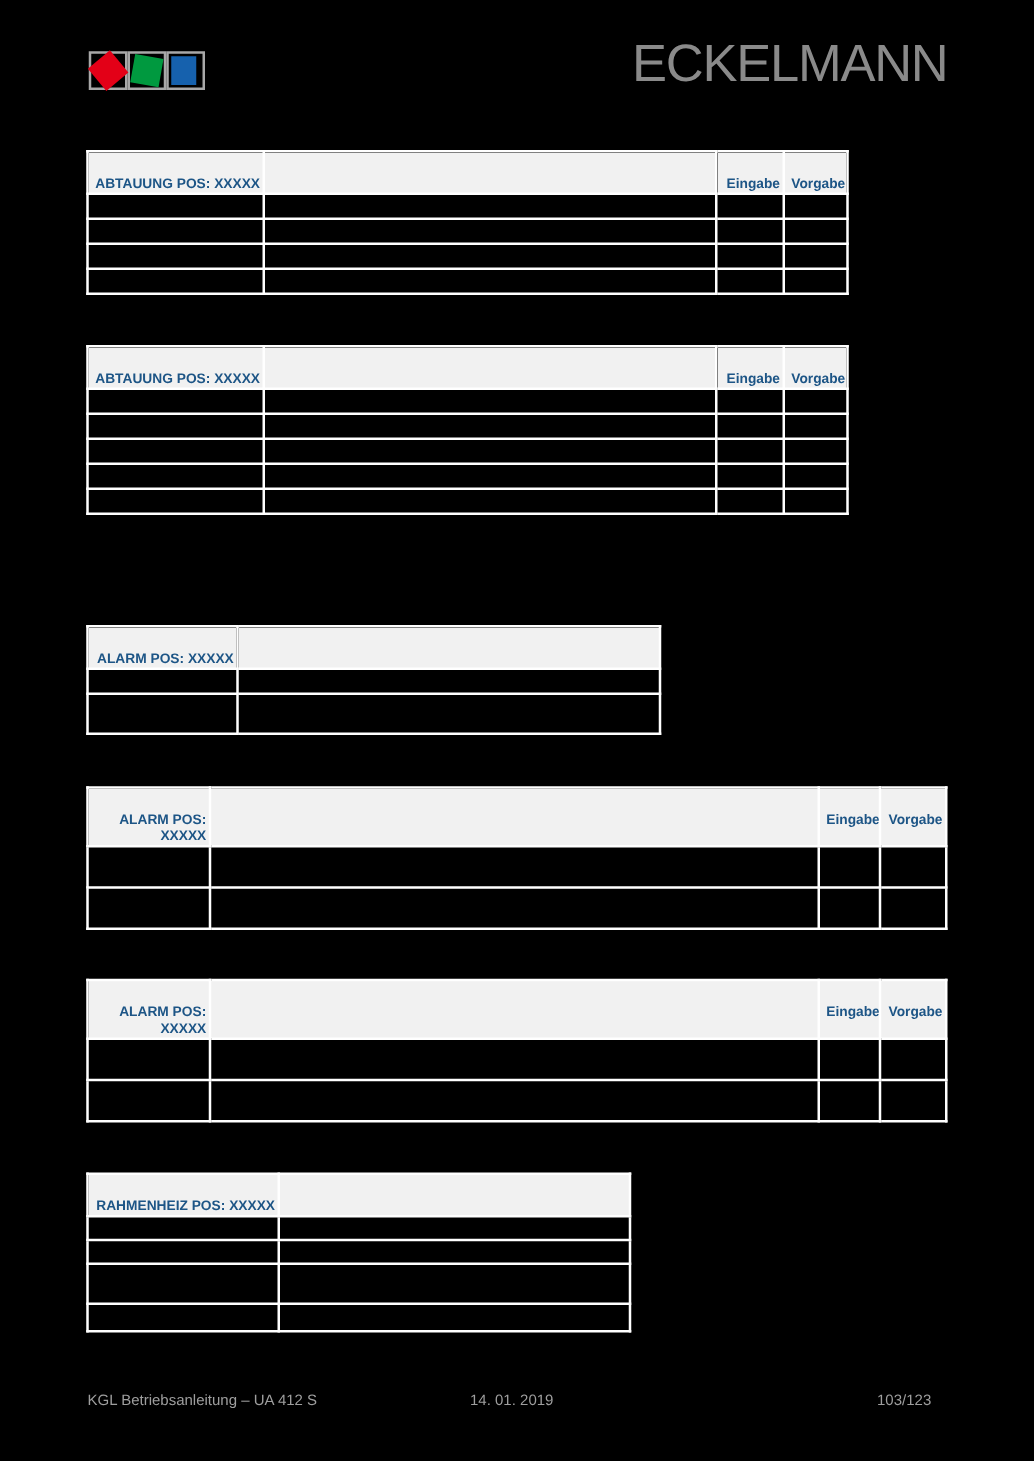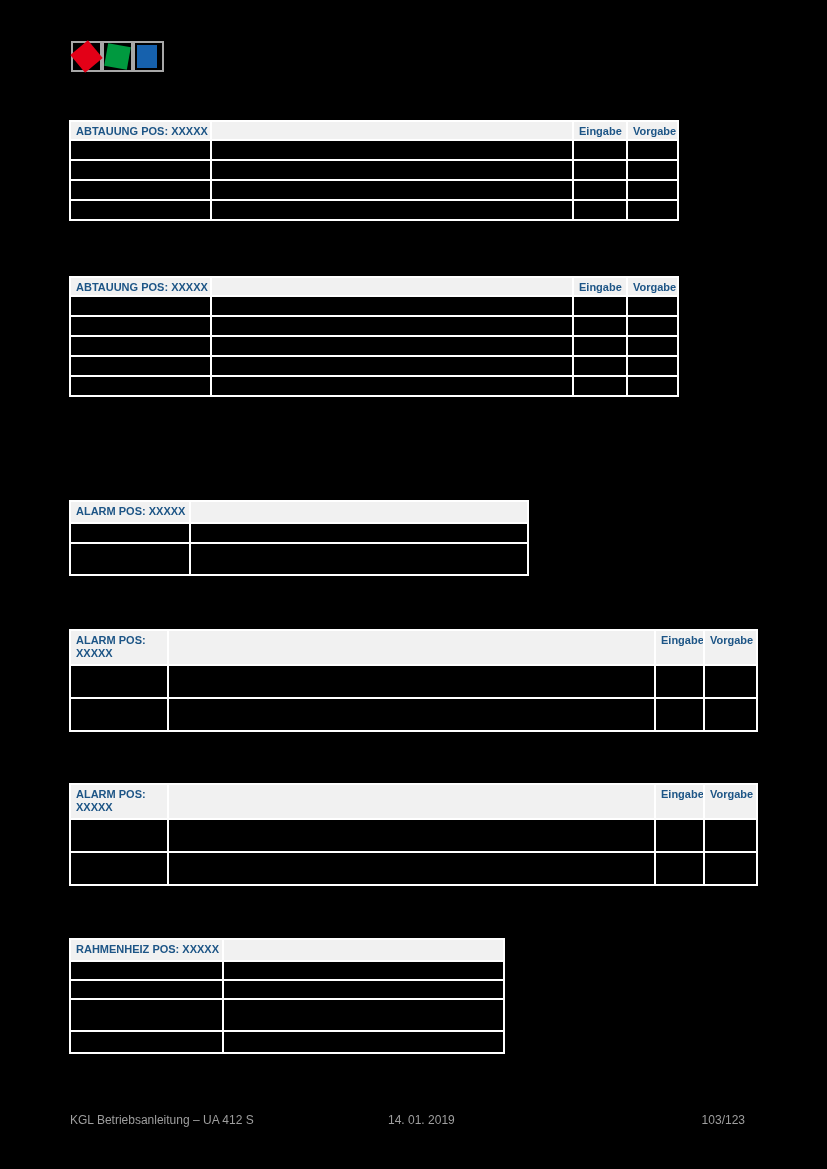--- a/index.html
+++ b/index.html
@@ -26,22 +26,22 @@
     font-size:42px; line-height:42px; letter-spacing:-1px;
     color:#8a8a8a; white-space:nowrap;
   }
 
   
   table.dt { position:absolute; border-collapse:collapse; table-layout:fixed; }
   .dt th, .dt td { border:2px solid #fff; overflow:hidden; }
   .dt td { background:#000; padding:0; }
   .dt th {
     background:#f1f1f1; color:#1d5586;
-    font-size:11px; font-weight:bold; text-align:left;
-    vertical-align:top; padding:3px 2px 0 5px;
+    font-size:11px; font-weight:bold; text-align:right;
+    vertical-align:top; padding:19px 2px 0 5px;
     white-space:pre-line; line-height:13px;
   }
 
   .t1 { left:69px; top:120px; width:610px; }
   .t1 thead tr { height:19px; } .t1 tbody tr { height:20px; }
 
   .t2 { left:69px; top:276px; width:610px; }
   .t2 thead tr { height:19px; } .t2 tbody tr { height:20px; }
 
   .t3 { left:69px; top:500px; width:460px; }
@@ -58,40 +58,41 @@
   .t6 { left:69px; top:938px; width:436px; }
   .t6 thead tr { height:22px; }
   .t6 tbody tr:nth-child(1) { height:19px; }
   .t6 tbody tr:nth-child(2) { height:19px; }
   .t6 tbody tr:nth-child(3) { height:32px; }
   .t6 tbody tr:nth-child(4) { height:22px; }
 
   
   .footer-item { position:absolute; top:1113px; font-size:12px; color:#9e9e9e; white-space:nowrap; }
   .footer-left   { left:70px; }
-  .footer-center { left:376px;margin-left:12px; }
+  .footer-center { left:376px; }
   .footer-right  { right:82px; }
 </style>
 </head>
 <body>
 
 <div class="page">
 
   <div class="logo">
     <div class="logo-box">
       <span class="sq sq-red"></span>
     </div>
     <div class="logo-box">
       <span class="sq sq-green"></span>
     </div>
     <div class="logo-box">
       <span class="sq sq-blue"></span>
     </div>
   </div>
 
+  <div class="wordmark">ECKELMANN</div>
 
   <table class="dt t1">
     <colgroup>
         <col style="width:141px">
         <col>
         <col style="width:54px">
         <col style="width:51px">
       </colgroup>
     <thead>
       <tr>

